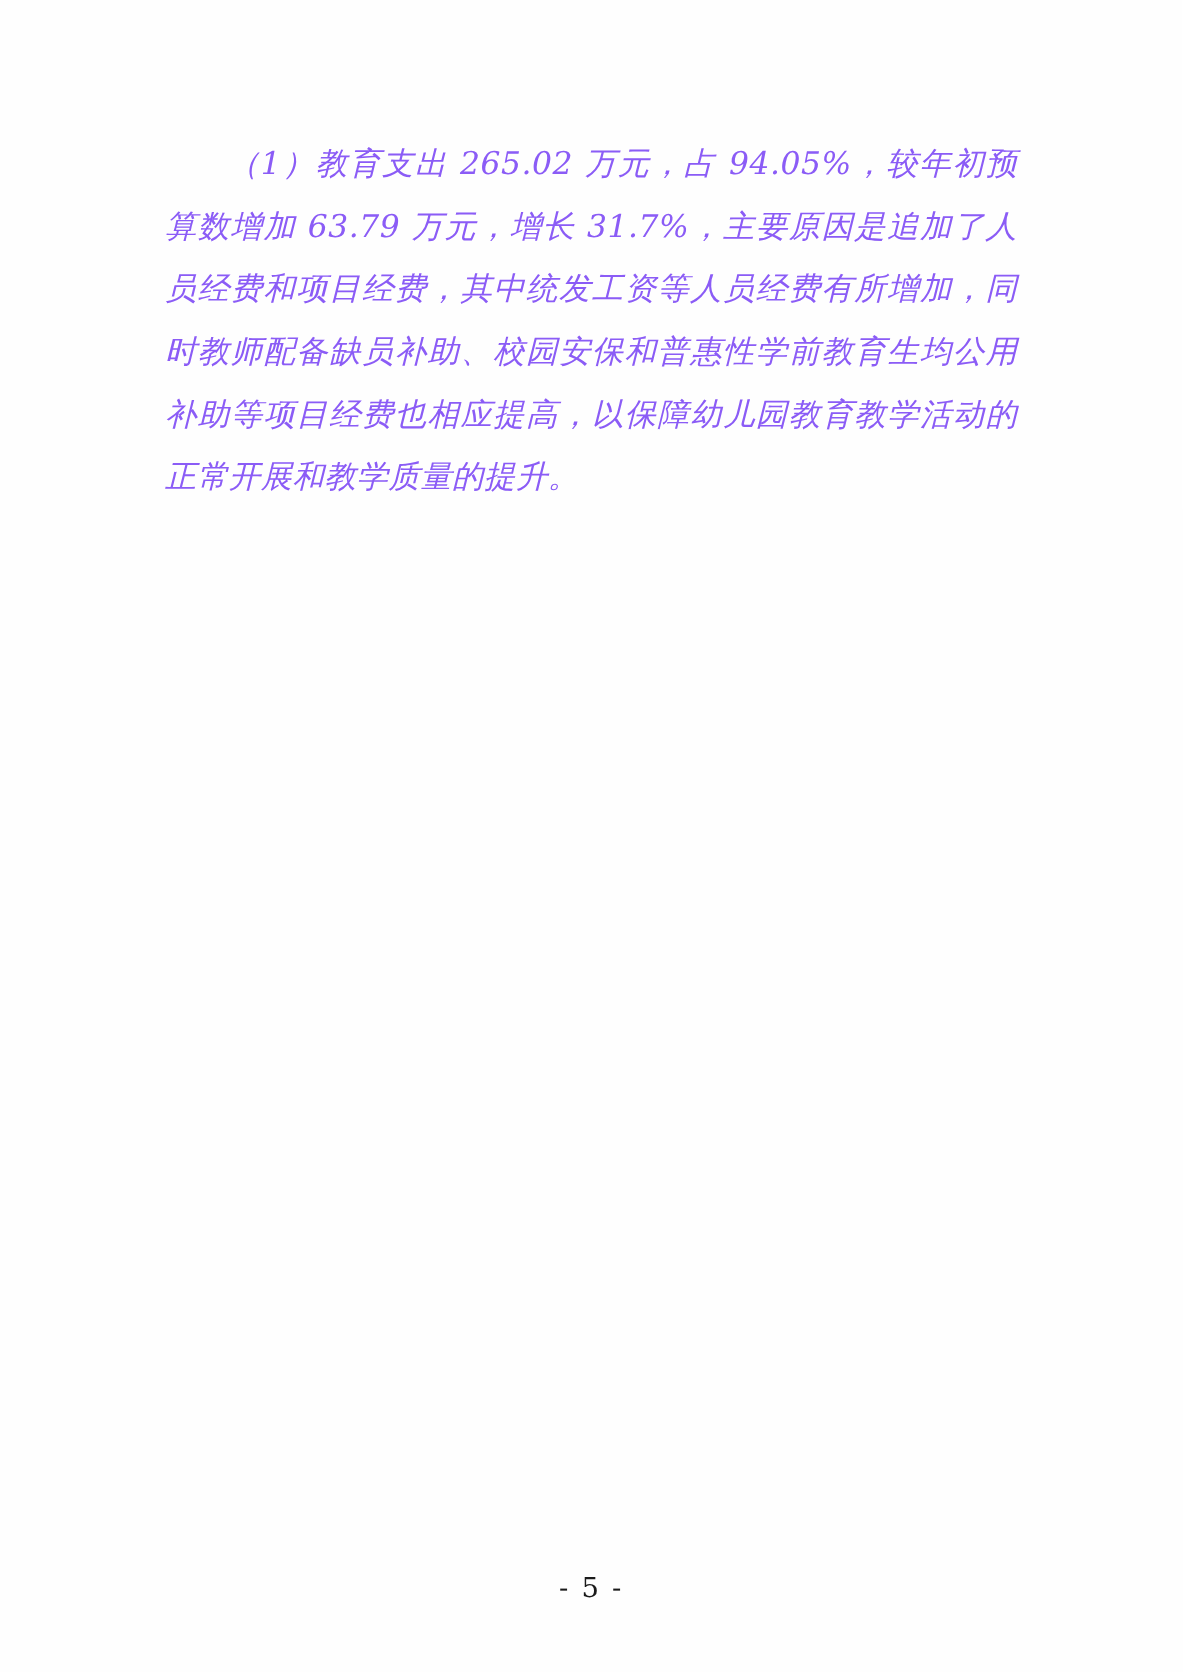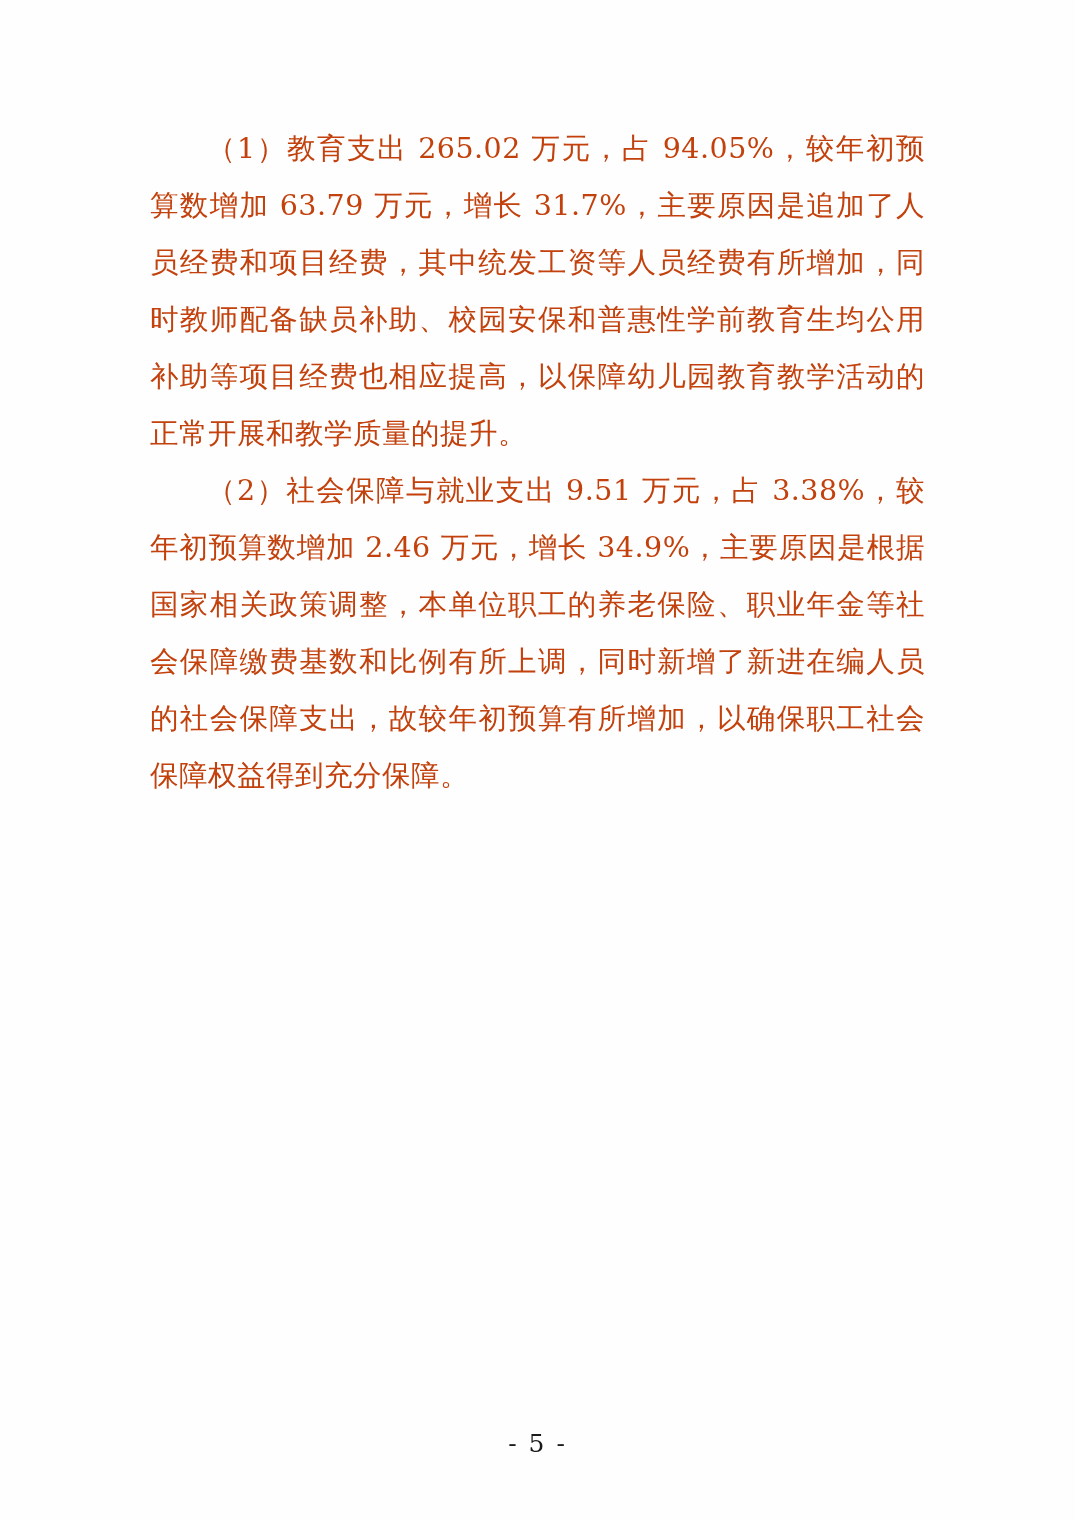--- a/index.html
+++ b/index.html
@@ -24,21 +24,22 @@
     box-sizing: border-box;
     padding: 120px 150px 60px 150px;
     background: #fefefe;
   }
   .body-text {
     font-size: 28.5px;
     line-height: 57px;
     text-align: justify;
     text-justify: inter-ideograph;
     letter-spacing: 0.6px;
-    color: #c2410c;
+    color: #8b5cf6;
+    font-style: italic;
   }
   .para {
     margin: 0 0 0 0;
     text-indent: 2em;
     font-size: 28.5px;
     line-height: 57px;
     text-align: justify;
     text-justify: inter-ideograph;
     letter-spacing: 0.5px;
     word-break: break-all;
@@ -56,16 +57,15 @@
     letter-spacing: 2px;
     color: #1a1a1a;
   }
 </style>
 </head>
 <body>
 
 <div class="page">
   <div class="body-text">
     <p class="para">（1）教育支出 265.02 万元，占 94.05%，较年初预算数增加 63.79 万元，增长 31.7%，主要原因是追加了人员经费和项目经费，其中统发工资等人员经费有所增加，同时教师配备缺员补助、校园安保和普惠性学前教育生均公用补助等项目经费也相应提高，以保障幼儿园教育教学活动的正常开展和教学质量的提升。</p>
-    <p class="para">（2）社会保障与就业支出 9.51 万元，占 3.38%，较年初预算数增加 2.46 万元，增长 34.9%，主要原因是根据国家相关政策调整，本单位职工的养老保险、职业年金等社会保障缴费基数和比例有所上调，同时新增了新进在编人员的社会保障支出，故较年初预算有所增加，以确保职工社会保障权益得到充分保障。</p>
   </div>
   <div class="page-number">- 5 -</div>
 </div>
 
 </body></html>

